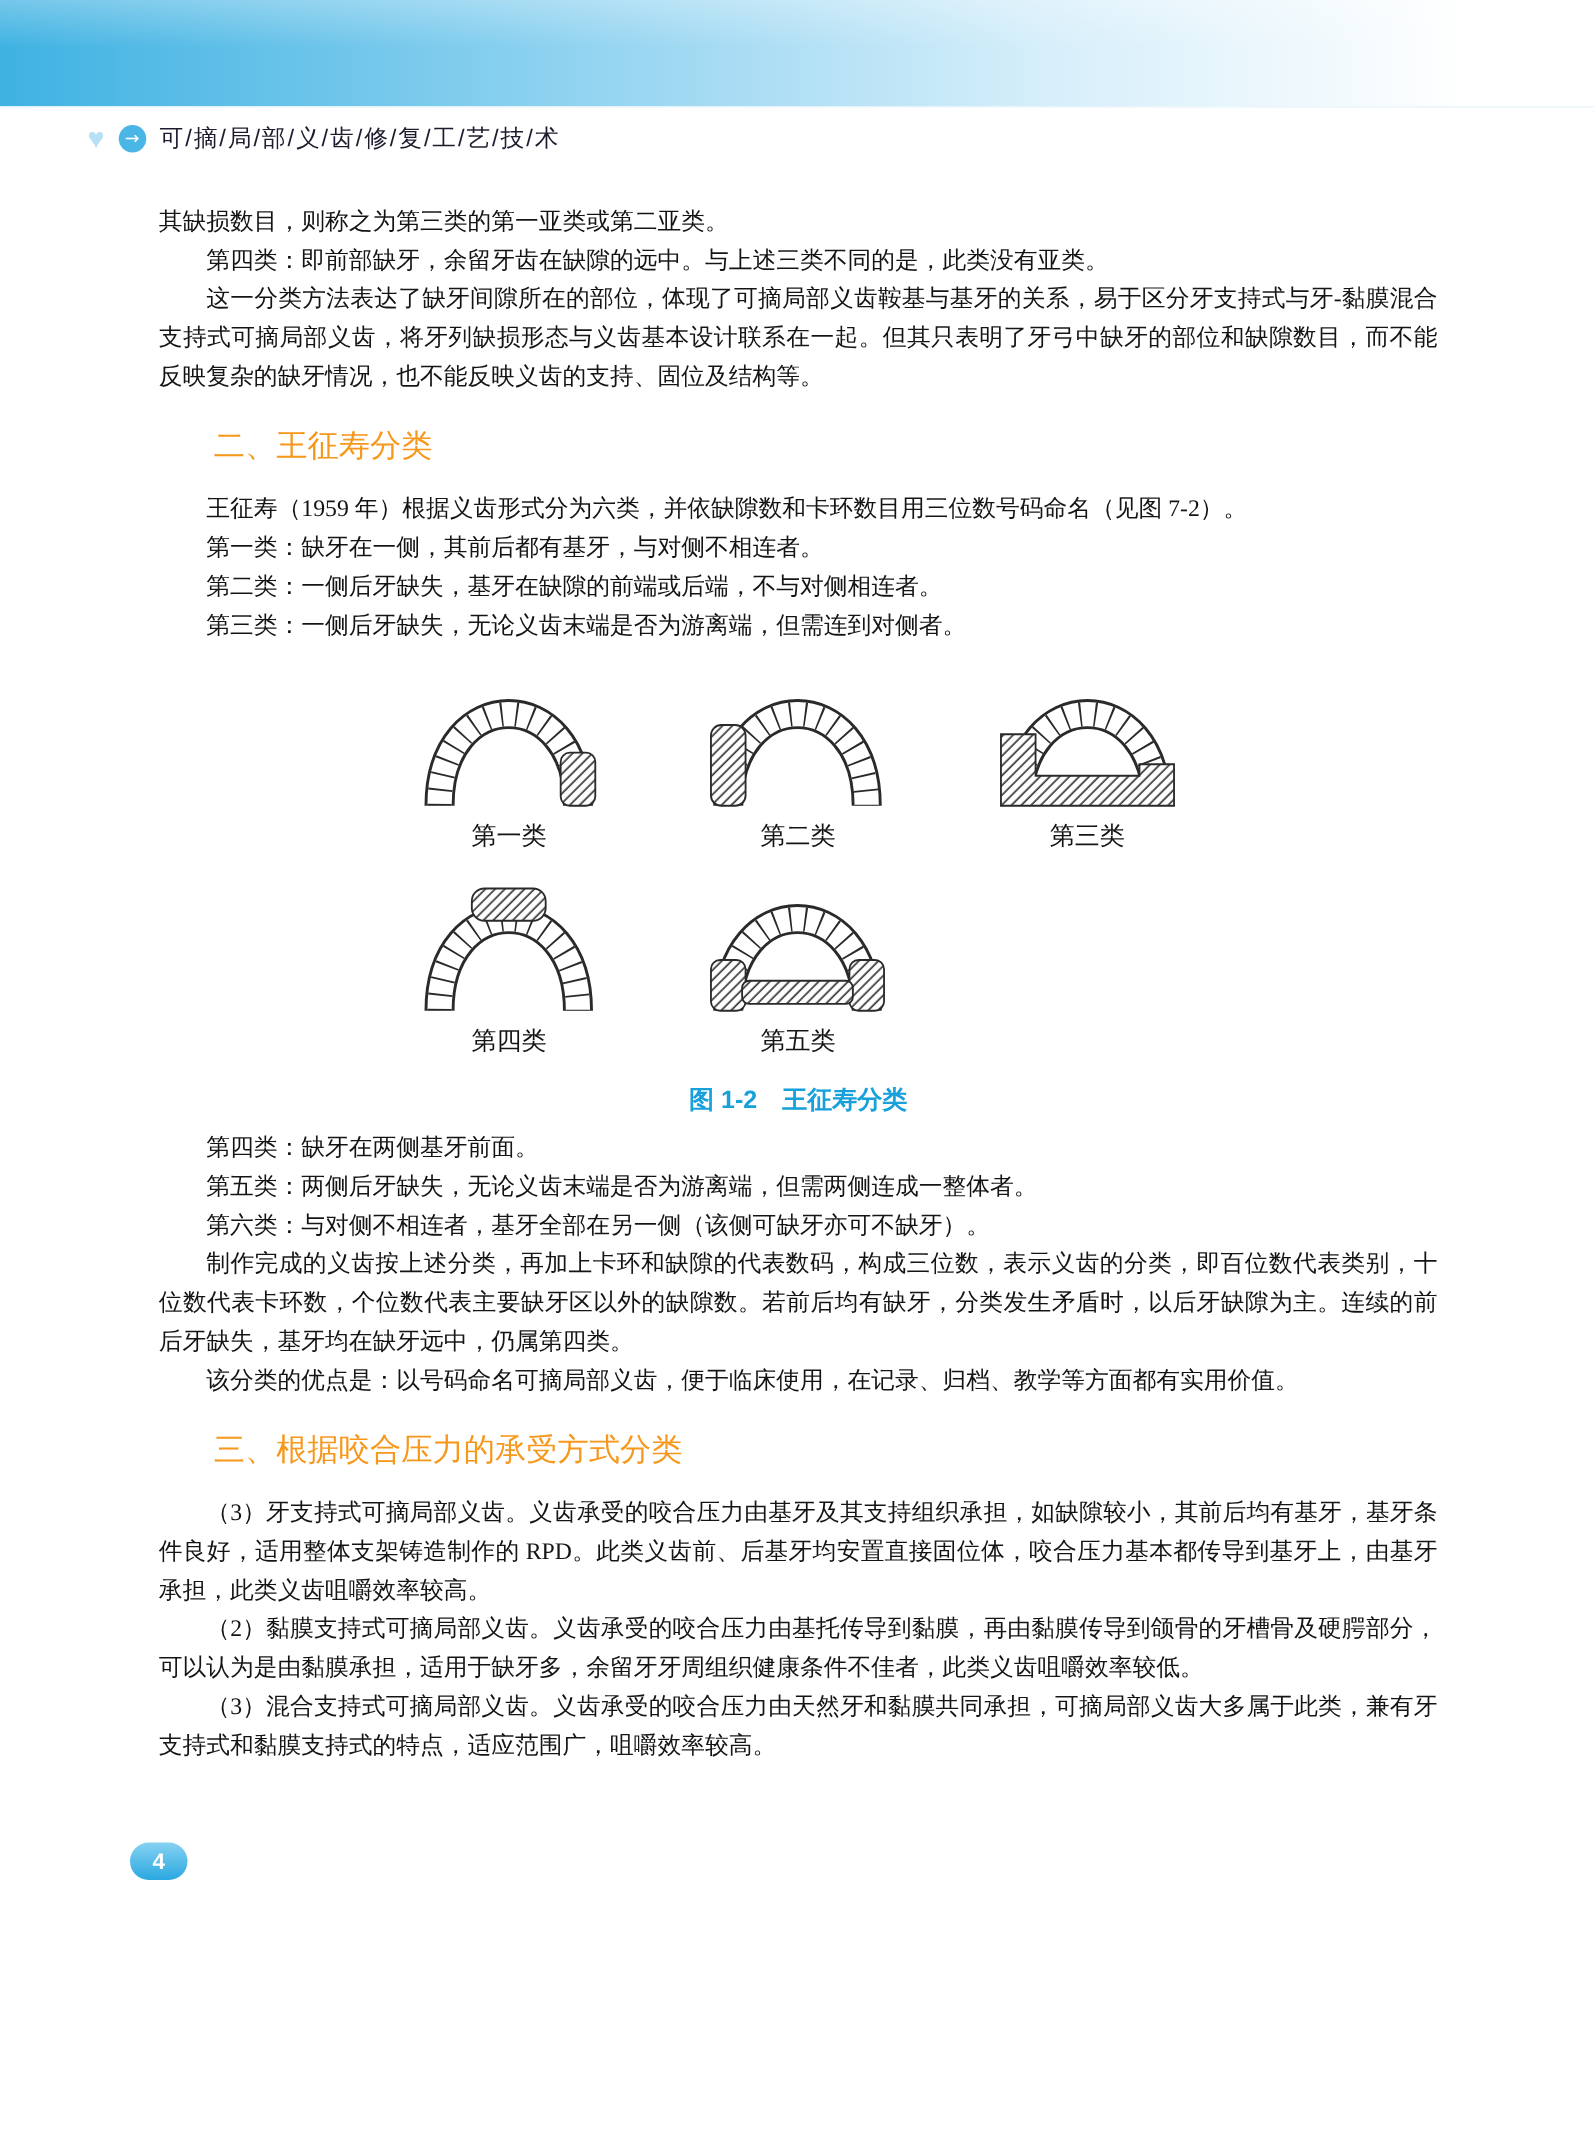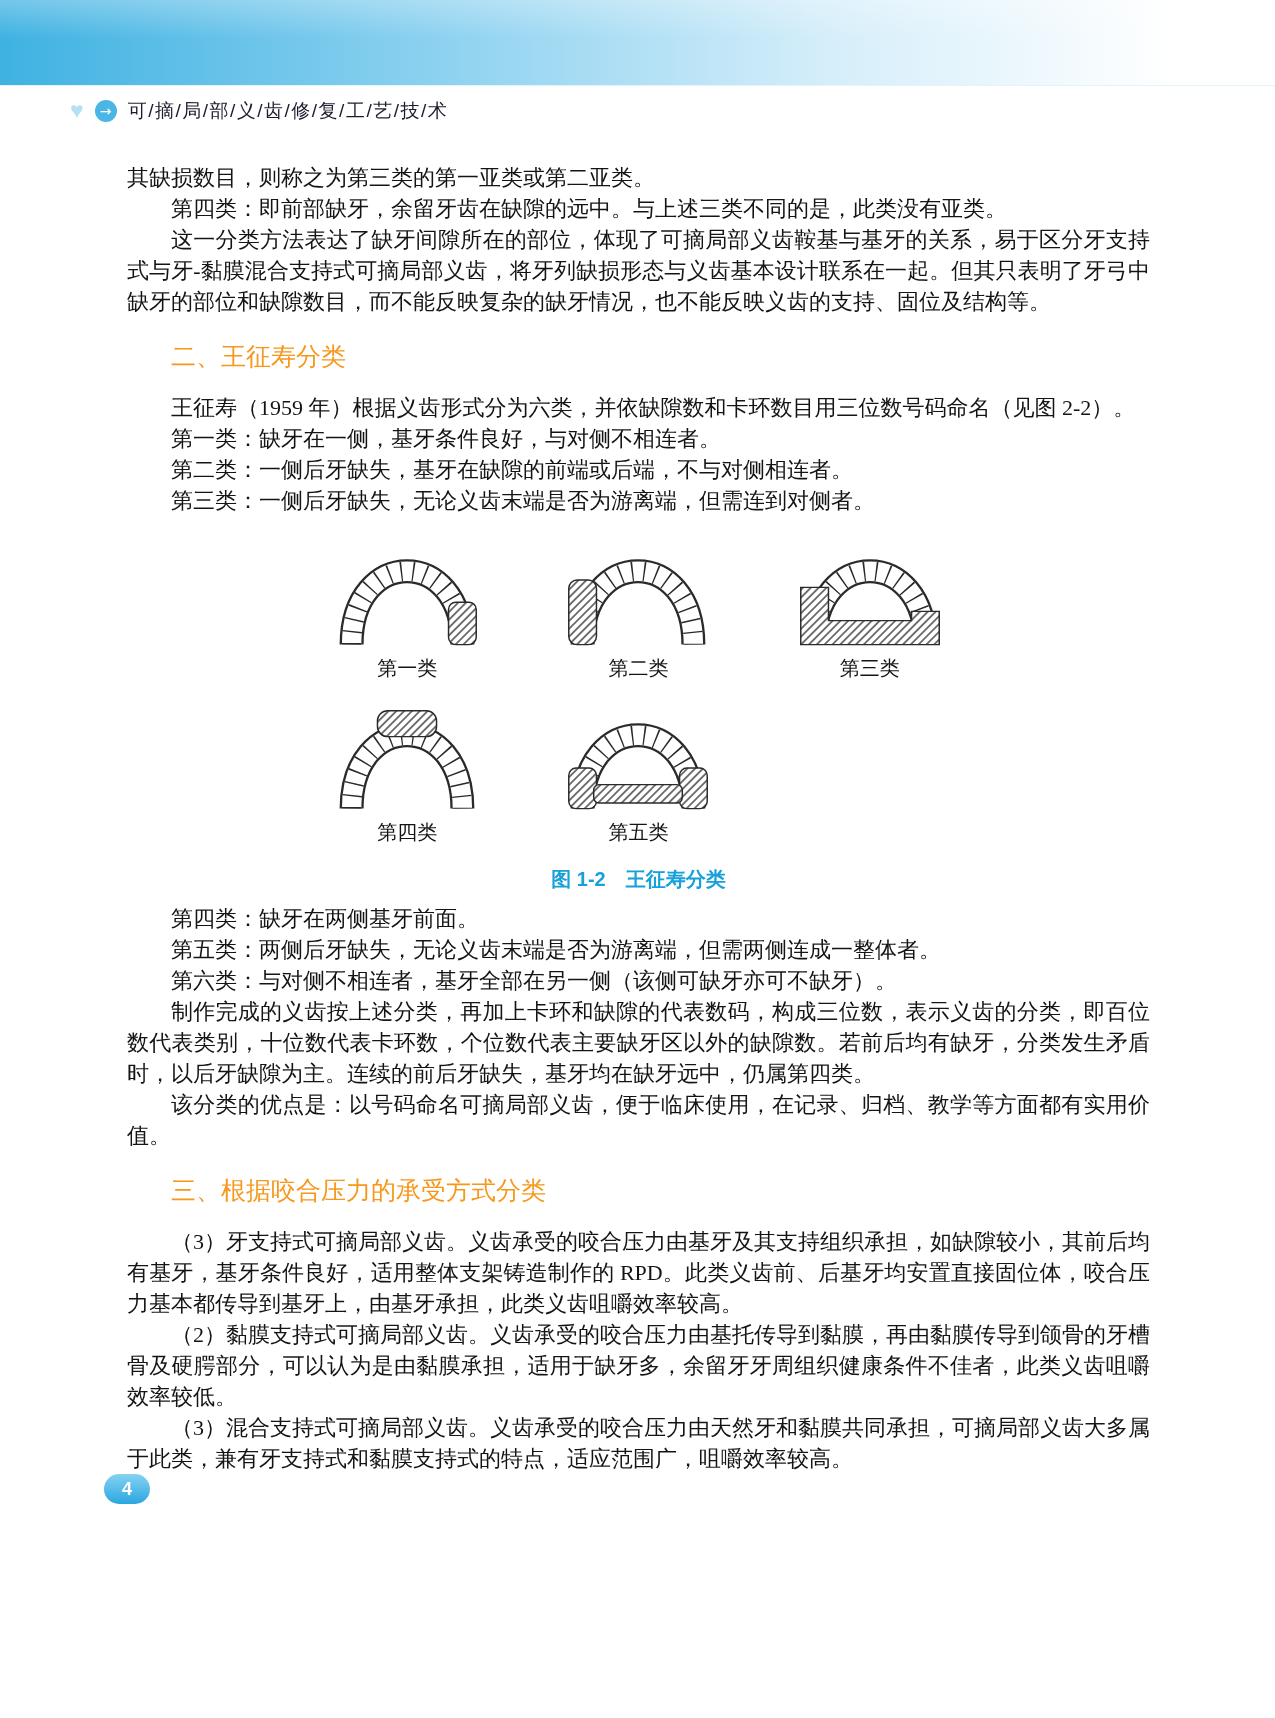--- a/index.html
+++ b/index.html
@@ -26,21 +26,21 @@
     width:22px; height:22px; border-radius:50%; background:#49b6e5; color:#fff;
     display:flex; align-items:center; justify-content:center;
     font-family:"DejaVu Sans",sans-serif; font-size:14px; line-height:1;
   }
   .header-title {
     font-family:"Liberation Sans","DejaVu Sans",sans-serif; font-weight:normal;
     font-size:19px; color:#1c1c2e; letter-spacing:1.5px;
   }
   
   .content { padding:36px 125px 0 127px; text-align:justify; }
-  .content p { font-size:22px; line-height:31px; text-indent:2em; }
+  .content p { font-size:19px; line-height:31px; text-indent:2em; }
   .content p.noindent { text-indent:0; }
   h2.sec {
     font-family:"Liberation Sans","DejaVu Sans",sans-serif; font-weight:normal;
     font-size:25px; color:#f6981c; margin:23px 0 19px 44px; text-align:left;
   }
   
   figure { margin:16px 0 10px; }
   .fig-grid {
     display:grid; grid-template-columns:repeat(3, 1fr);
     width:660px; margin:0 auto; row-gap:14px; column-gap:34px; justify-items:center;
@@ -91,22 +91,22 @@
   </header>
 
   <main class="content">
 
     <p class="noindent">其缺损数目，则称之为第三类的第一亚类或第二亚类。</p>
     <p>第四类：即前部缺牙，余留牙齿在缺隙的远中。与上述三类不同的是，此类没有亚类。</p>
     <p>这一分类方法表达了缺牙间隙所在的部位，体现了可摘局部义齿鞍基与基牙的关系，易于区分牙支持式与牙-黏膜混合支持式可摘局部义齿，将牙列缺损形态与义齿基本设计联系在一起。但其只表明了牙弓中缺牙的部位和缺隙数目，而不能反映复杂的缺牙情况，也不能反映义齿的支持、固位及结构等。</p>
 
     <h2 class="sec">二、王征寿分类</h2>
 
-    <p>王征寿（1959 年）根据义齿形式分为六类，并依缺隙数和卡环数目用三位数号码命名（见图 2-2）。</p>
-    <p>第一类：缺牙在一侧，基牙条件良好，与对侧不相连者。</p>
+    <p>王征寿（1959 年）根据义齿形式分为六类，并依缺隙数和卡环数目用三位数号码命名（见图 7-2）。</p>
+    <p>第一类：缺牙在一侧，其前后都有基牙，与对侧不相连者。</p>
     <p>第二类：一侧后牙缺失，基牙在缺隙的前端或后端，不与对侧相连者。</p>
     <p>第三类：一侧后牙缺失，无论义齿末端是否为游离端，但需连到对侧者。</p>
 
     <figure>
       <div class="fig-grid">
 
         <div class="fig-cell">
           <svg viewBox="0 0 180 130">
             <path class="band-outer" d="M30,122 C30,16 150,16 150,122"></path>
             <path class="band-inner" d="M30,122 C30,16 150,16 150,122"></path>

